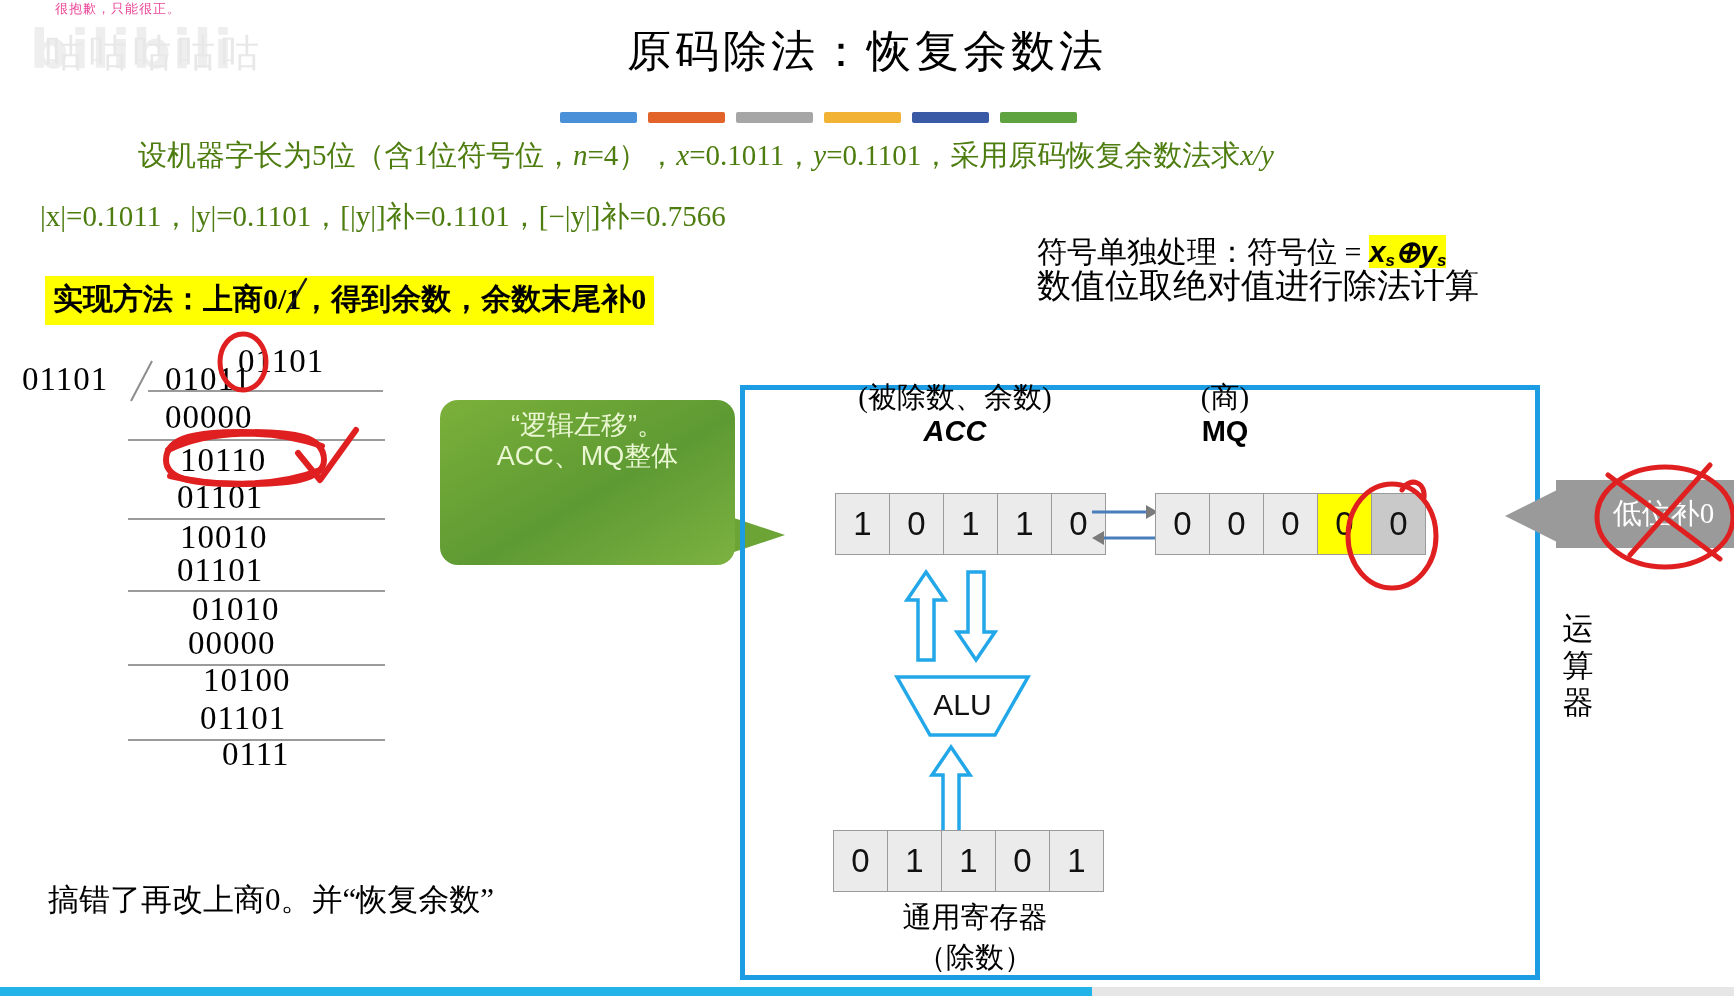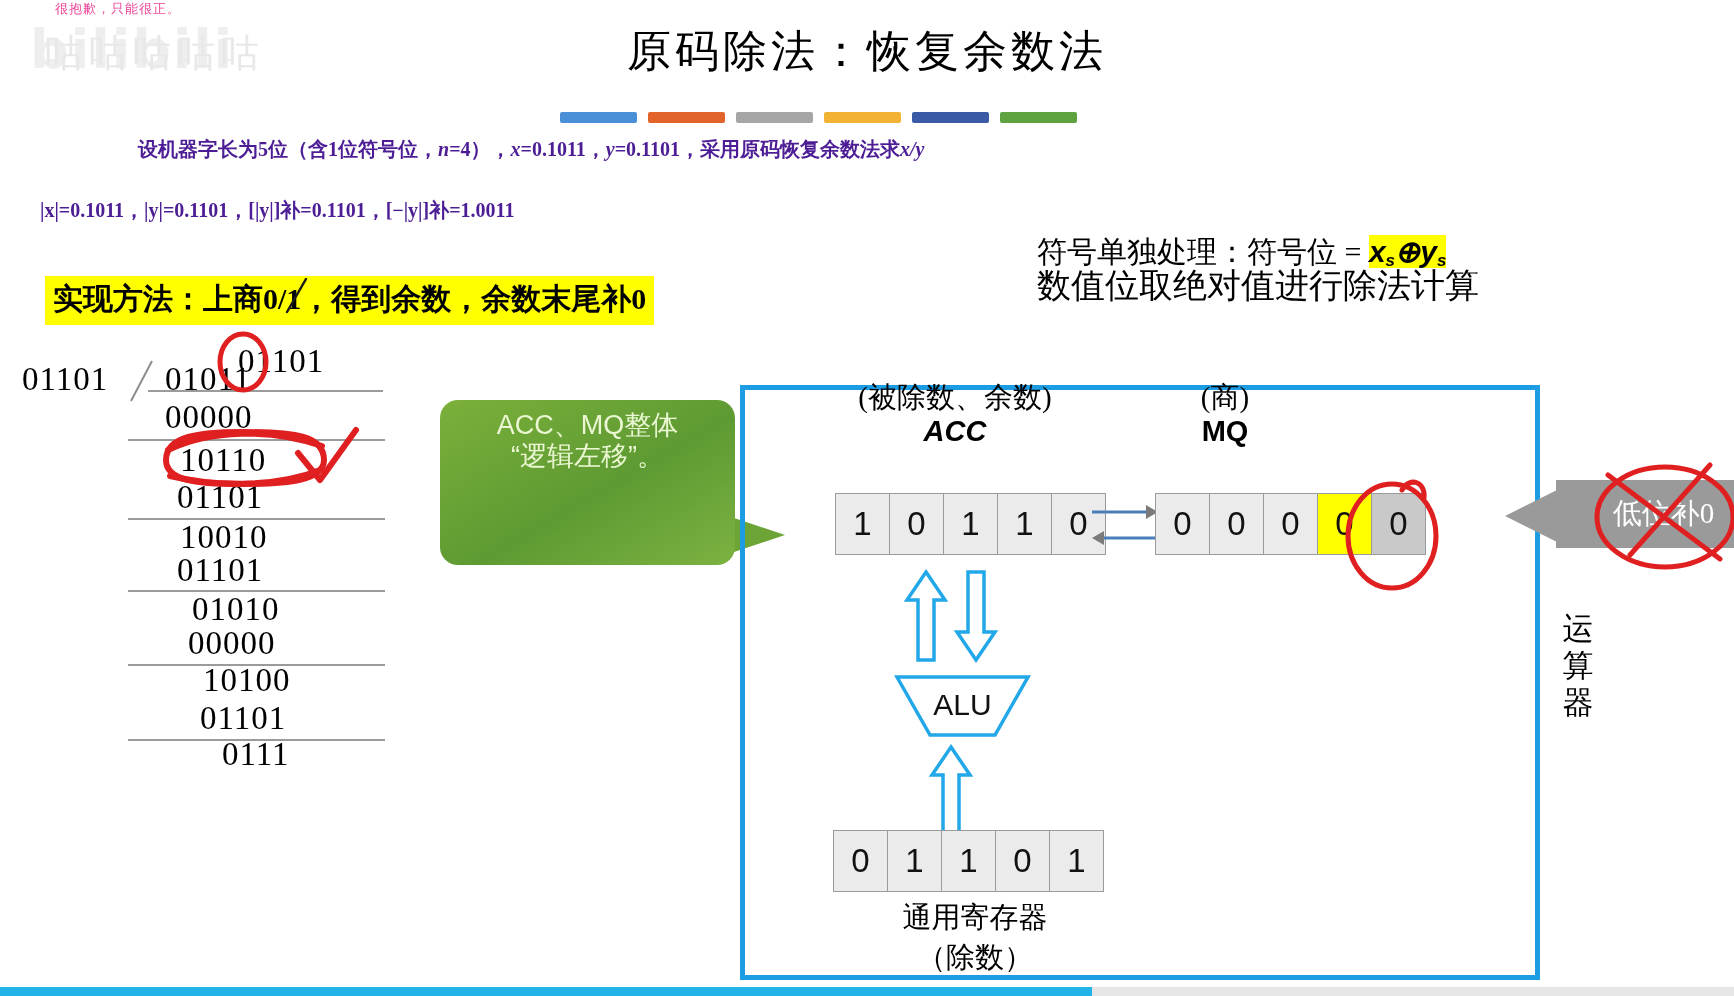--- a/index.html
+++ b/index.html
@@ -13,22 +13,22 @@
              letter-spacing:2px;font-family:"DejaVu Sans",sans-serif;}
   #bili-overlay{left:45px;top:28px;font-size:38px;color:#e8e8e8;letter-spacing:6px;}
 
   
   #title{left:0;top:22px;width:1734px;text-align:center;font-size:44px;color:#000000;
          font-family:"Liberation Serif","DejaVu Serif",serif;letter-spacing:4px;}
   #title-bars{left:560px;top:112px;display:flex;gap:11px;}
   #title-bars span{display:block;width:77px;height:11px;border-radius:2px;}
 
   
-  .stmt{font-family:"Liberation Serif","DejaVu Serif",serif;font-size:20px;color:#4c1d95;
-        white-space:nowrap;font-weight:bold;}
+  .stmt{font-family:"Liberation Serif","DejaVu Serif",serif;font-size:29px;color:#4d7c0f;
+        white-space:nowrap;}
   #stmt1{left:138px;top:136px;}
   #stmt2{left:40px;top:197px;}
   .it{font-style:italic;}
   .sub{font-size:17px;vertical-align:-4px;}
 
   
   #note1{left:1037px;top:200px;font-size:30px;font-family:"Liberation Serif","DejaVu Serif",serif;white-space:nowrap;margin-top:32px;}
   #note2{left:1037px;top:263px;font-size:34px;font-family:Liberation Sans, sans-serif;white-space:nowrap;}
   .hl{background:#ffff00;font-weight:bold;font-family:"Liberation Sans",sans-serif;font-style:italic;}
 
@@ -105,21 +105,21 @@
   <span style="background:#f2b233"></span>
   <span style="background:#3b5aa6"></span>
   <span style="background:#5fa341"></span>
 </div>
 
 <div class="abs stmt" id="stmt1">
   <span>设机器字长为5位（含1位符号位，</span><span class="it">n</span><span>=4），</span><span class="it">x</span><span>=0.1011，</span><span class="it">y</span><span>=0.1101，采用原码恢复余数法求</span><span class="it">x/y</span>
 </div>
 
 <div class="abs stmt" id="stmt2">
-  <span>|x|=0.1011，</span><span>|y|=0.1101，</span><span>[|y|]补=0.1101，</span><span>[−|y|]补=1.0011</span>
+  <span>|x|=0.1011，</span><span>|y|=0.1101，</span><span>[|y|]补=0.1101，</span><span>[−|y|]补=0.7566</span>
 </div>
 
 <div class="abs" id="note1">
   <span>符号单独处理：符号位 = </span><span class="hl"><span>x</span><span class="sub">s</span><span>⊕</span><span>y</span><span class="sub">s</span></span>
 </div>
 <div class="abs" id="note2">数值位取绝对值进行除法计算</div>
 
 <div class="abs" id="method">
   <span>实现方法：上商</span><span>0</span><span>/</span><span class="strike-wrap"><span>1</span><svg class="slash" viewBox="0 0 26 40">
         <path d="M3 37 L22 4" stroke="#1b1b1b" stroke-width="2.5" fill="none" stroke-linecap="round"></path>
@@ -166,26 +166,27 @@
     <path d="M16 40 C16 16, 50 12, 92 12 C146 12, 174 16, 174 40 C174 60, 140 64, 92 64 C44 64, 16 60, 16 40 Z" stroke="#e02020" stroke-width="6" fill="none"></path>
     <path d="M18 30 C60 10, 120 8, 172 26" stroke="#e02020" stroke-width="6" fill="none" stroke-linecap="round"></path>
     <path d="M20 56 C70 68, 130 66, 170 50" stroke="#e02020" stroke-width="6" fill="none" stroke-linecap="round"></path>
   </svg>
   <svg class="abs" style="left:290px;top:100px;" width="75" height="65" viewBox="0 0 75 65">
     <path d="M8 28 L30 55 L66 5" stroke="#e02020" stroke-width="6" fill="none" stroke-linecap="round" stroke-linejoin="round"></path>
   </svg>
 </div>
 
 <div class="abs" id="bottomtext">
+  <div>搞错了再改上商0。并“恢复余数”</div>
 </div>
 
 <div class="abs" id="callout-tail"></div>
 <div class="abs" id="callout">
+  <div>“逻辑左移”。</div>
   <div>ACC、MQ整体</div>
-  <div>“逻辑左移”。</div>
 </div>
 
 <div class="abs" id="panel"></div>
 
 <div class="abs plabel" style="left:840px;top:378px;width:230px;">(被除数、余数)</div>
 <div class="abs plabel sans" style="left:840px;top:415px;width:230px;font-weight:bold;font-style:italic;">ACC</div>
 
 <div class="abs plabel" style="left:1145px;top:378px;width:160px;">(商)</div>
 <div class="abs plabel sans" style="left:1145px;top:415px;width:160px;font-weight:bold;">MQ</div>
 

